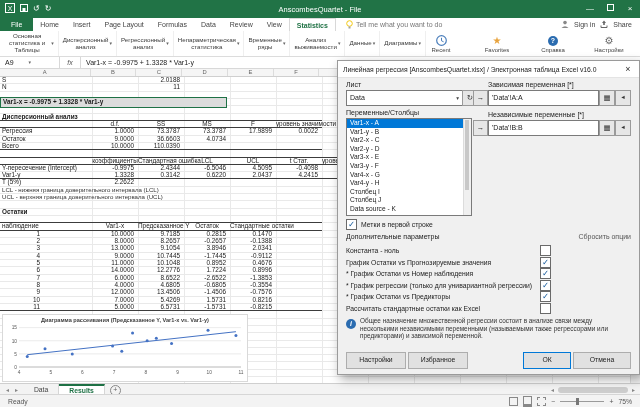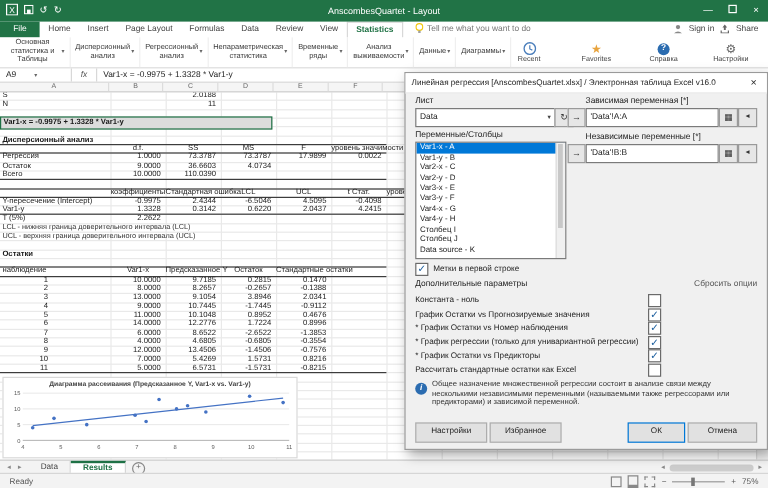--- a/index.html
+++ b/index.html
@@ -108,21 +108,21 @@
           color:#fff;font-size:7px;line-height:10px;text-align:center;font-style:italic;font-weight:bold;}
   .infotext{position:absolute;left:22px;top:256px;width:266px;font-size:6.4px;line-height:7.6px;color:#333;}
   .dbtnbig{position:absolute;top:291px;height:15px;background:#e1e1e1;border:1px solid #adadad;
            font-size:6.8px;text-align:center;line-height:14px;color:#222;}
   .dbtnbig.def{border-color:#0078d7;}
 </style>
 </head>
 <body>
 
 <div class="titlebar">
-  <span class="wtitle">AnscombesQuartet - Layout</span>
+  <span class="wtitle">AnscombesQuartet - File</span>
   <div class="qat">
     <span>
       <svg width="10" height="10">
           <rect x="0.5" y="0.5" width="9" height="9" fill="none" stroke="#fff" stroke-width="1"></rect>
           <text x="5" y="8" font-size="7" fill="#fff" text-anchor="middle" font-family="Liberation Sans">X</text>
         </svg>
     </span>
     <span class="qbtn">
       <svg width="8" height="8">
           <rect x="0.5" y="0.5" width="7" height="7" fill="none" stroke="#fff"></rect>

